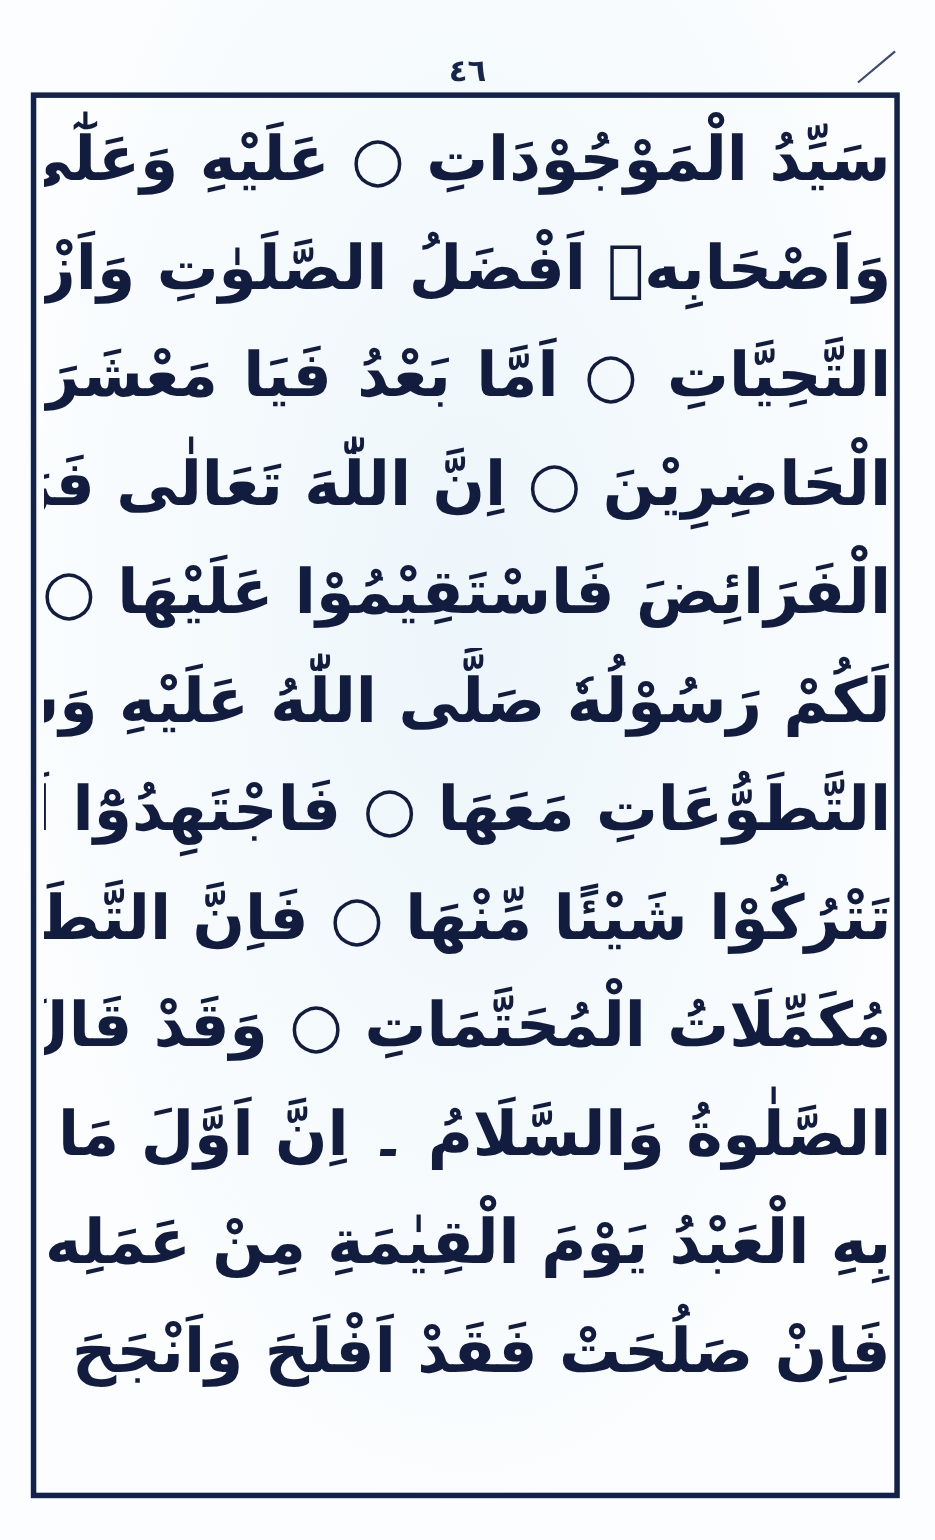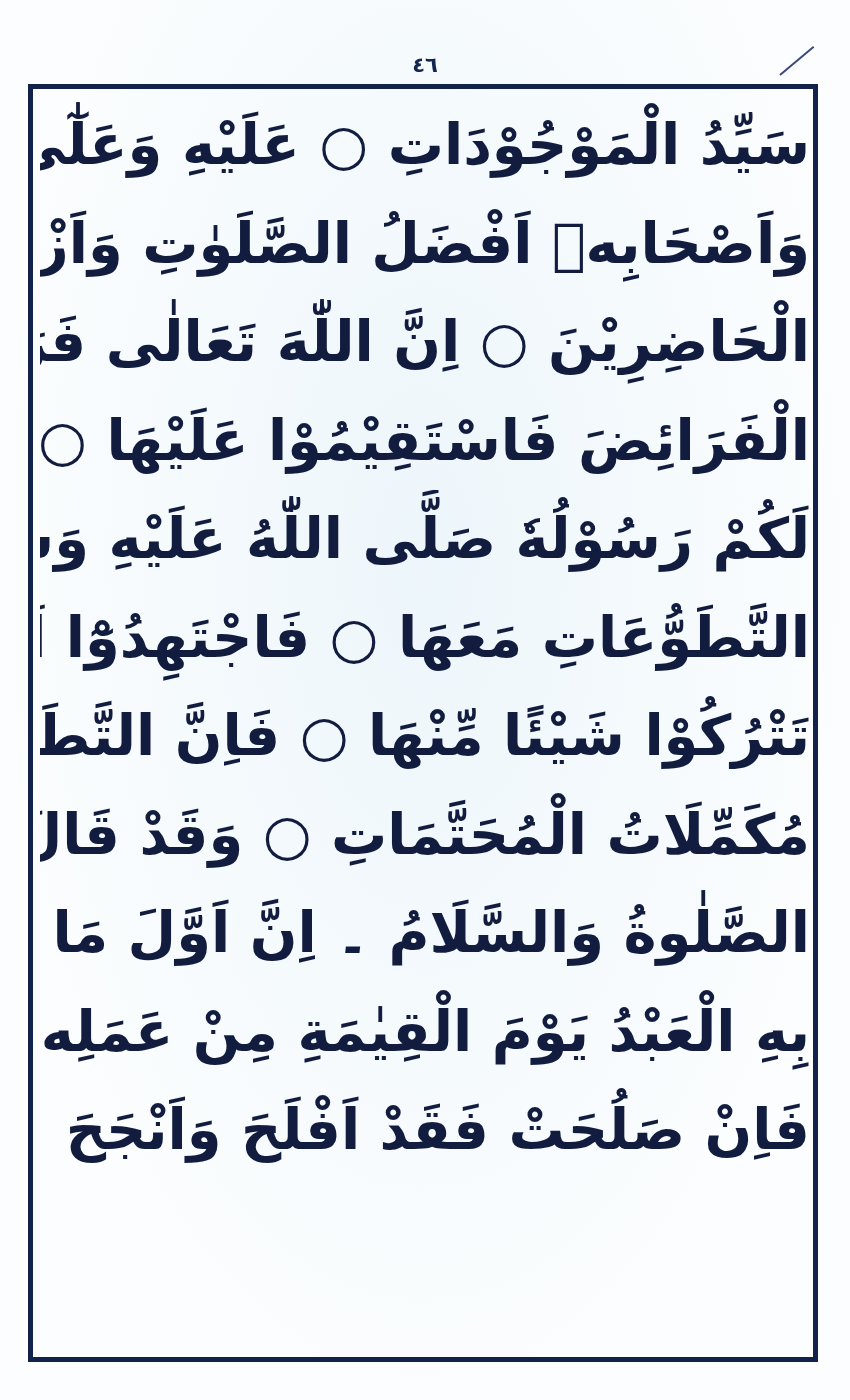--- a/index.html
+++ b/index.html
@@ -21,21 +21,21 @@
       background:
         radial-gradient(ellipse at 50% 40%, rgba(210,232,245,0.35), rgba(255,255,255,0) 70%);
       pointer-events: none;
     }
     .page-number {
       position: absolute;
       top: 50px;
       left: 0;
       width: 850px;
       text-align: center;
-      font-size: 21px;
+      font-size: 28px;
       font-weight: bold;
       line-height: 30px;
       color: #142650;
       direction: rtl;
     }
     .frame {
       position: absolute;
       left: 28px;
       top: 84px;
       width: 790px;
@@ -81,20 +81,21 @@
 
 <div class="page-number">٤٦</div>
 
 <div class="stray-line"></div>
 
 <div class="frame"></div>
 
 <div class="text-block">
   <div class="text-line">سَيِّدُ الْمَوْجُوْدَاتِ ○ عَلَيْهِ وَعَلٰٓى اٰلِهٖ</div>
   <div class="text-line">وَاَصْحَابِهٖ اَفْضَلُ الصَّلَوٰتِ وَاَزْكَى</div>
+  <div class="text-line">التَّحِيَّاتِ ○ اَمَّا بَعْدُ فَيَا مَعْشَرَ</div>
   <div class="text-line">الْحَاضِرِيْنَ ○ اِنَّ اللّٰهَ تَعَالٰى فَرَضَ عَلَيْكُمُ</div>
   <div class="text-line">الْفَرَائِضَ فَاسْتَقِيْمُوْا عَلَيْهَا ○ وَسَنَّ</div>
   <div class="text-line">لَكُمْ رَسُوْلُهٗ صَلَّى اللّٰهُ عَلَيْهِ وَسَلَّمَ</div>
   <div class="text-line">التَّطَوُّعَاتِ مَعَهَا ○ فَاجْتَهِدُوْٓا اَنْ لَّا</div>
   <div class="text-line">تَتْرُكُوْا شَيْئًا مِّنْهَا ○ فَاِنَّ التَّطَوُّعَاتِ</div>
   <div class="text-line">مُكَمِّلَاتُ الْمُحَتَّمَاتِ ○ وَقَدْ قَالَ عَلَيْهِ</div>
   <div class="text-line">الصَّلٰوةُ وَالسَّلَامُ ۔ اِنَّ اَوَّلَ مَا يُحَاسَبُ</div>
   <div class="text-line">بِهِ الْعَبْدُ يَوْمَ الْقِيٰمَةِ مِنْ عَمَلِهٖ صَلَاتُهٗ ○</div>
   <div class="text-line">فَاِنْ صَلُحَتْ فَقَدْ اَفْلَحَ وَاَنْجَحَ ۔ وَاِنْ</div>
 </div>

